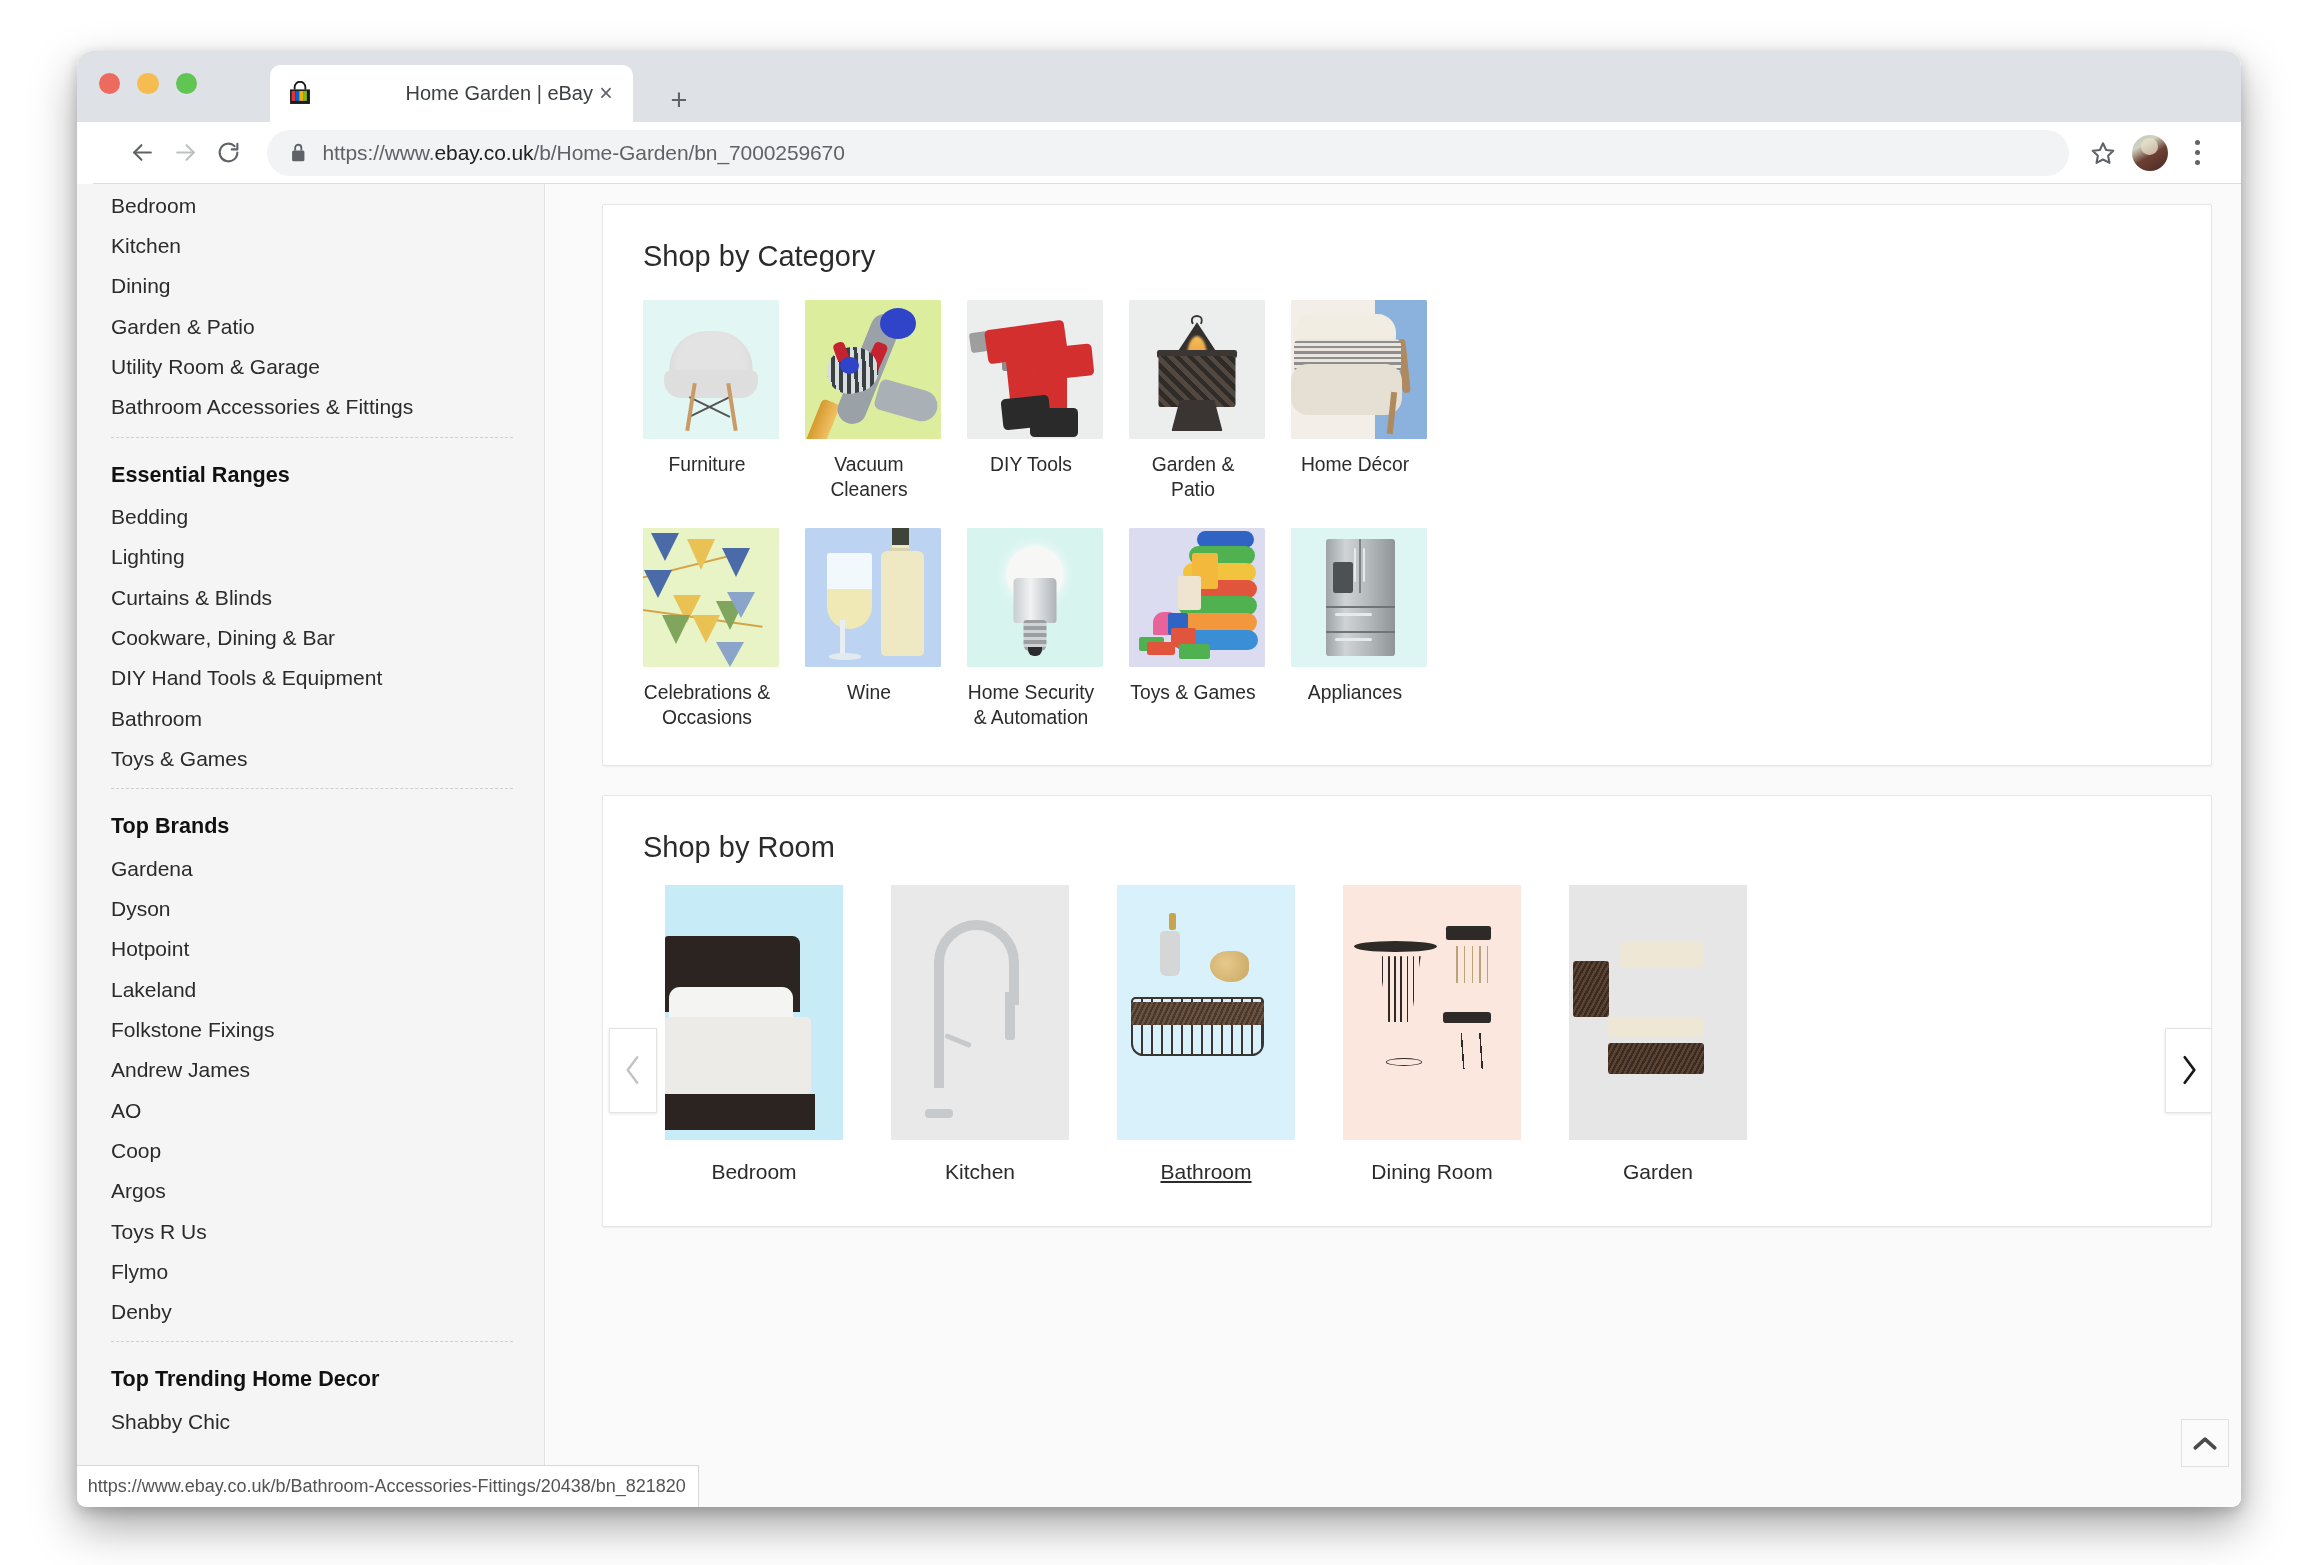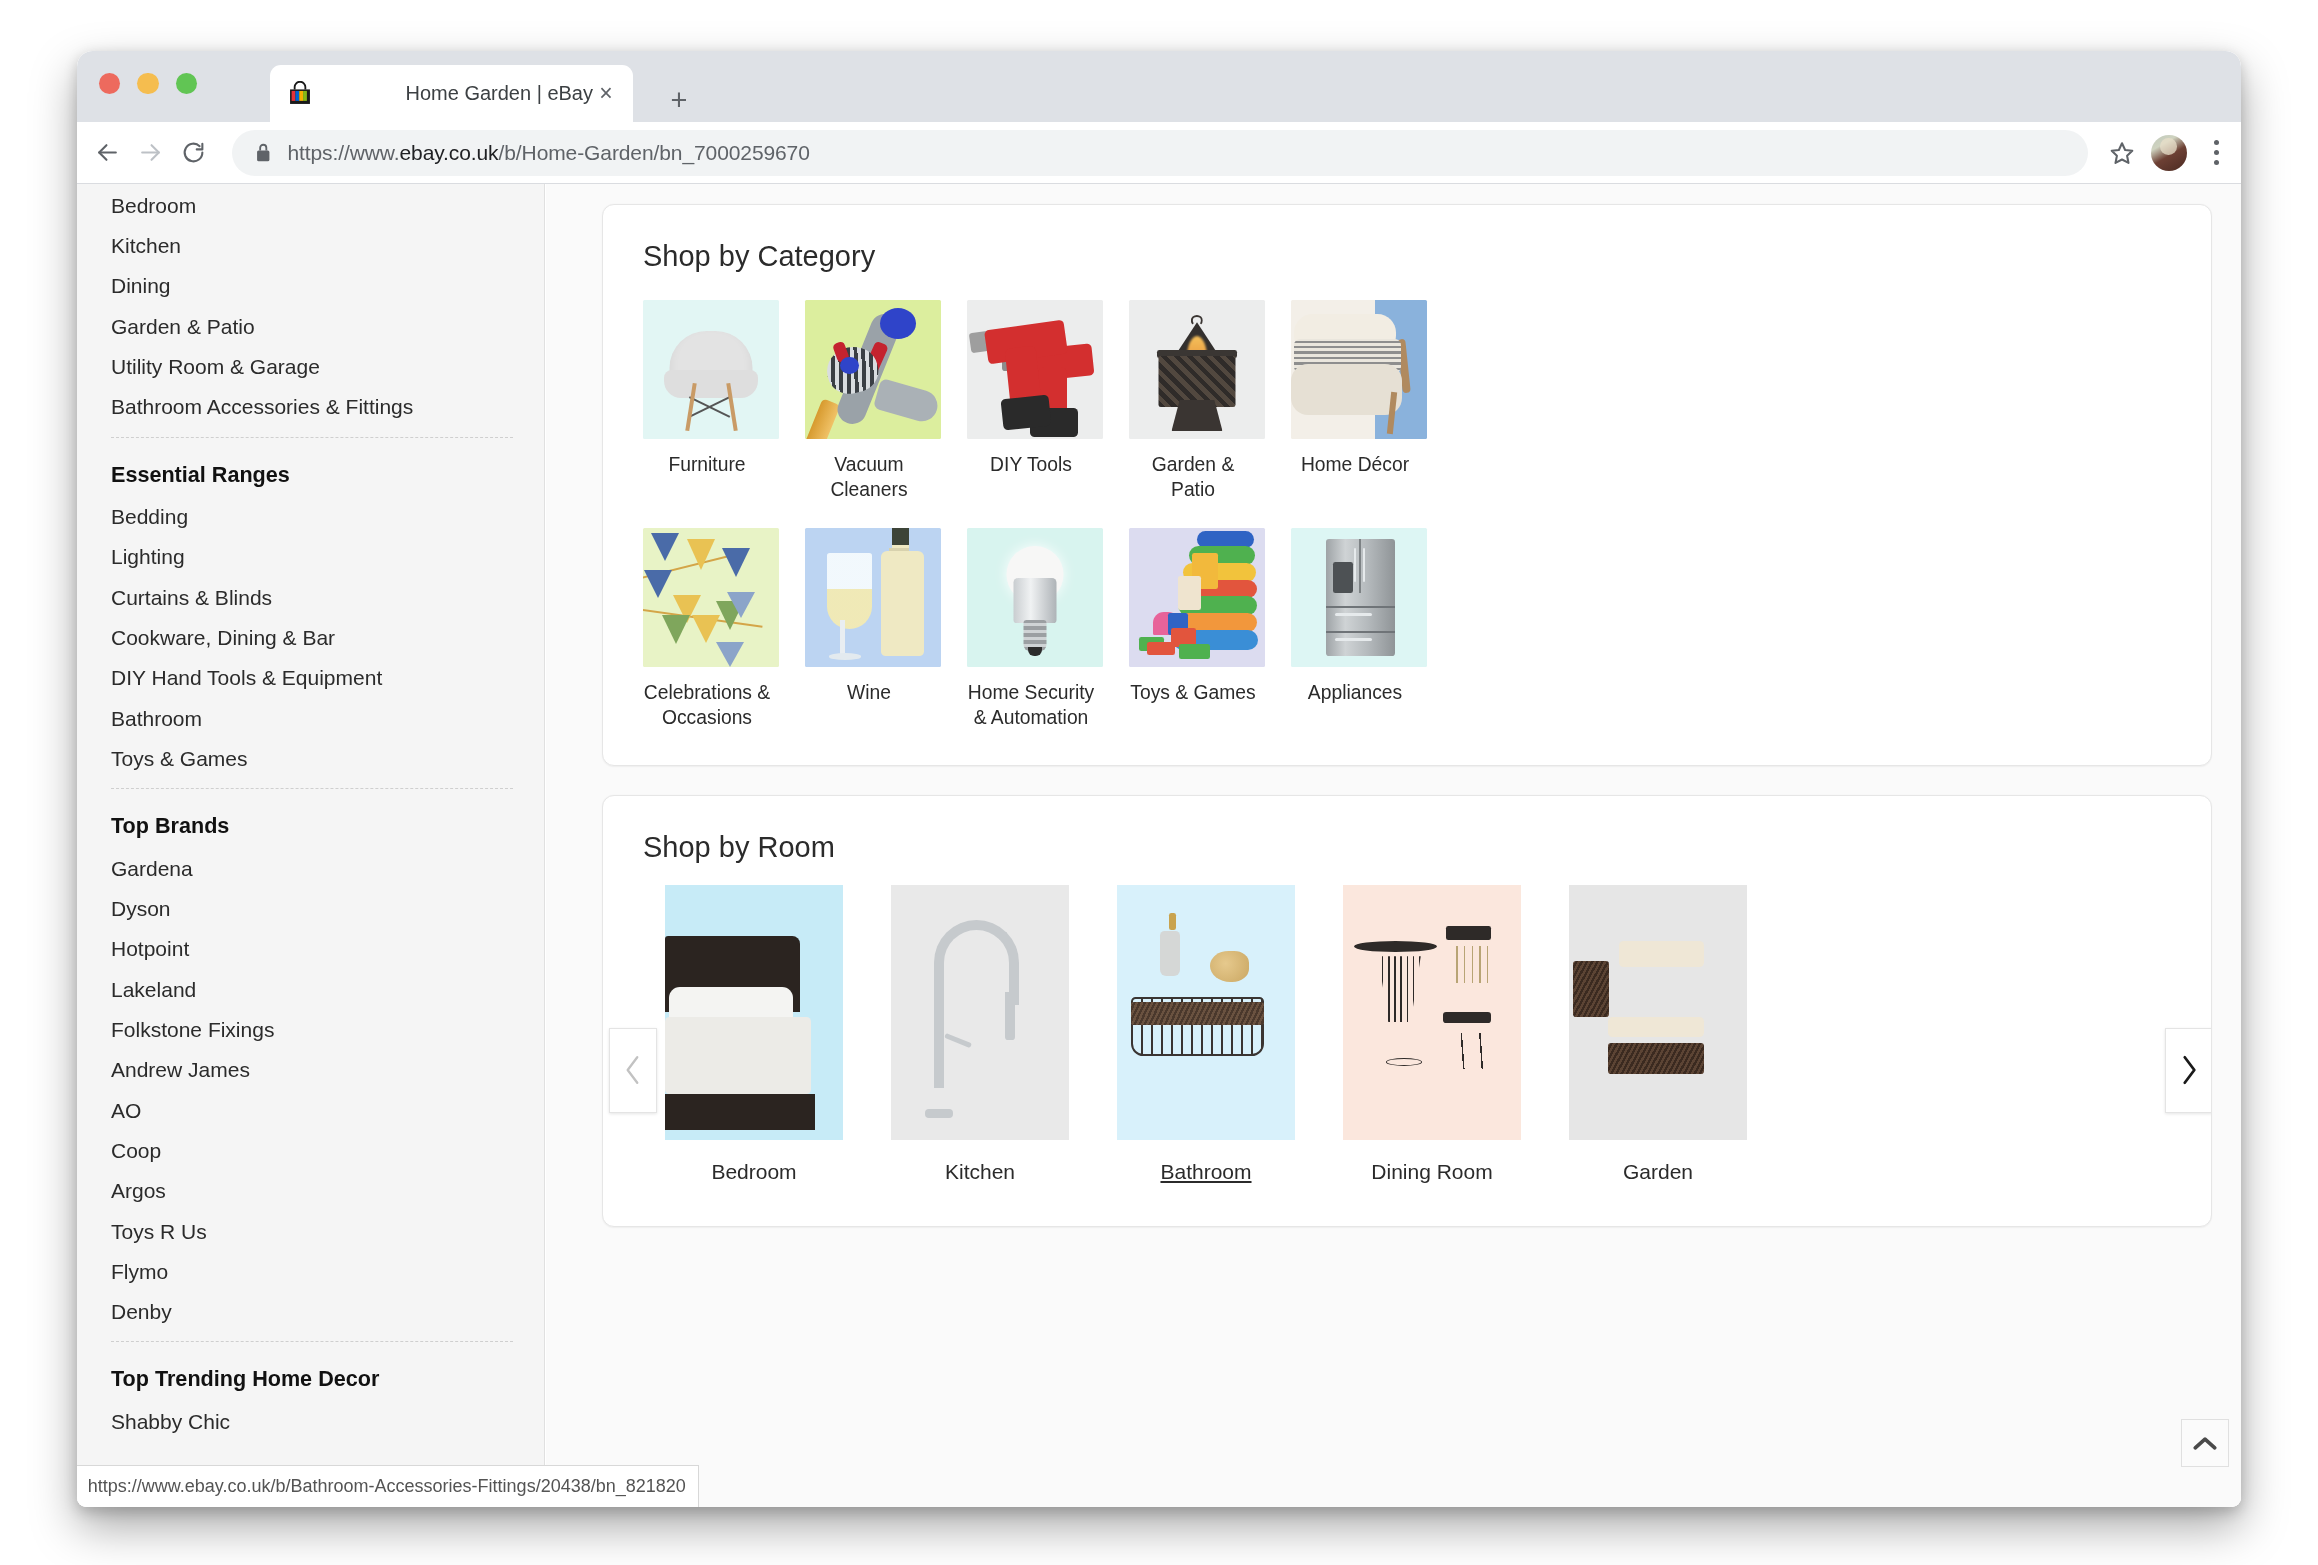--- a/index.html
+++ b/index.html
@@ -63,21 +63,22 @@
     display: flex; align-items: center; justify-content: center;
     font-size: 29px; color: #5f6368; font-weight: 300; line-height: 1;
   }
 
   
   #toolbar {
     position: relative; height: 62px;
     background: #ffffff;
     border-bottom: 0.8px solid #dadce0;
     display: flex; align-items: center;
-    padding: 0 9px;
+    padding: 0 28px;
+    margin-left: 16px;
   }
   .nav-btn {
     width: 43px; height: 43px; flex: 0 0 43px;
     display: flex; align-items: center; justify-content: center;
     color: #5f6368;
   }
   .nav-btn svg { width: 25px; height: 25px; }
   .nav-btn.disabled { color: #bdc1c6; }
 
   #omnibox {
@@ -154,21 +155,21 @@
   
   #main {
     position: absolute; left: 469px; top: 0; right: 0; bottom: 0;
     background: #fafafa;
     padding: 20px 29px 0 56px;
   }
 
   .panel {
     background: #ffffff;
     border: 0.8px solid #e6e6e6;
-    border-radius: 12px;
+    border-radius: 2px;
     box-shadow: 0 0.8px 1.5px rgba(0,0,0,0.05);
   }
   #category-panel { padding: 37px 40px 34px 40px; }
   .panel-title {
     font-size: 29px; color: #2b2b2b; font-weight: normal;
     margin-bottom: 29px; line-height: 1;
   }
 
   .tile-row { display: flex; gap: 34px; }
   .tile-row + .tile-row { margin-top: 26px; }

